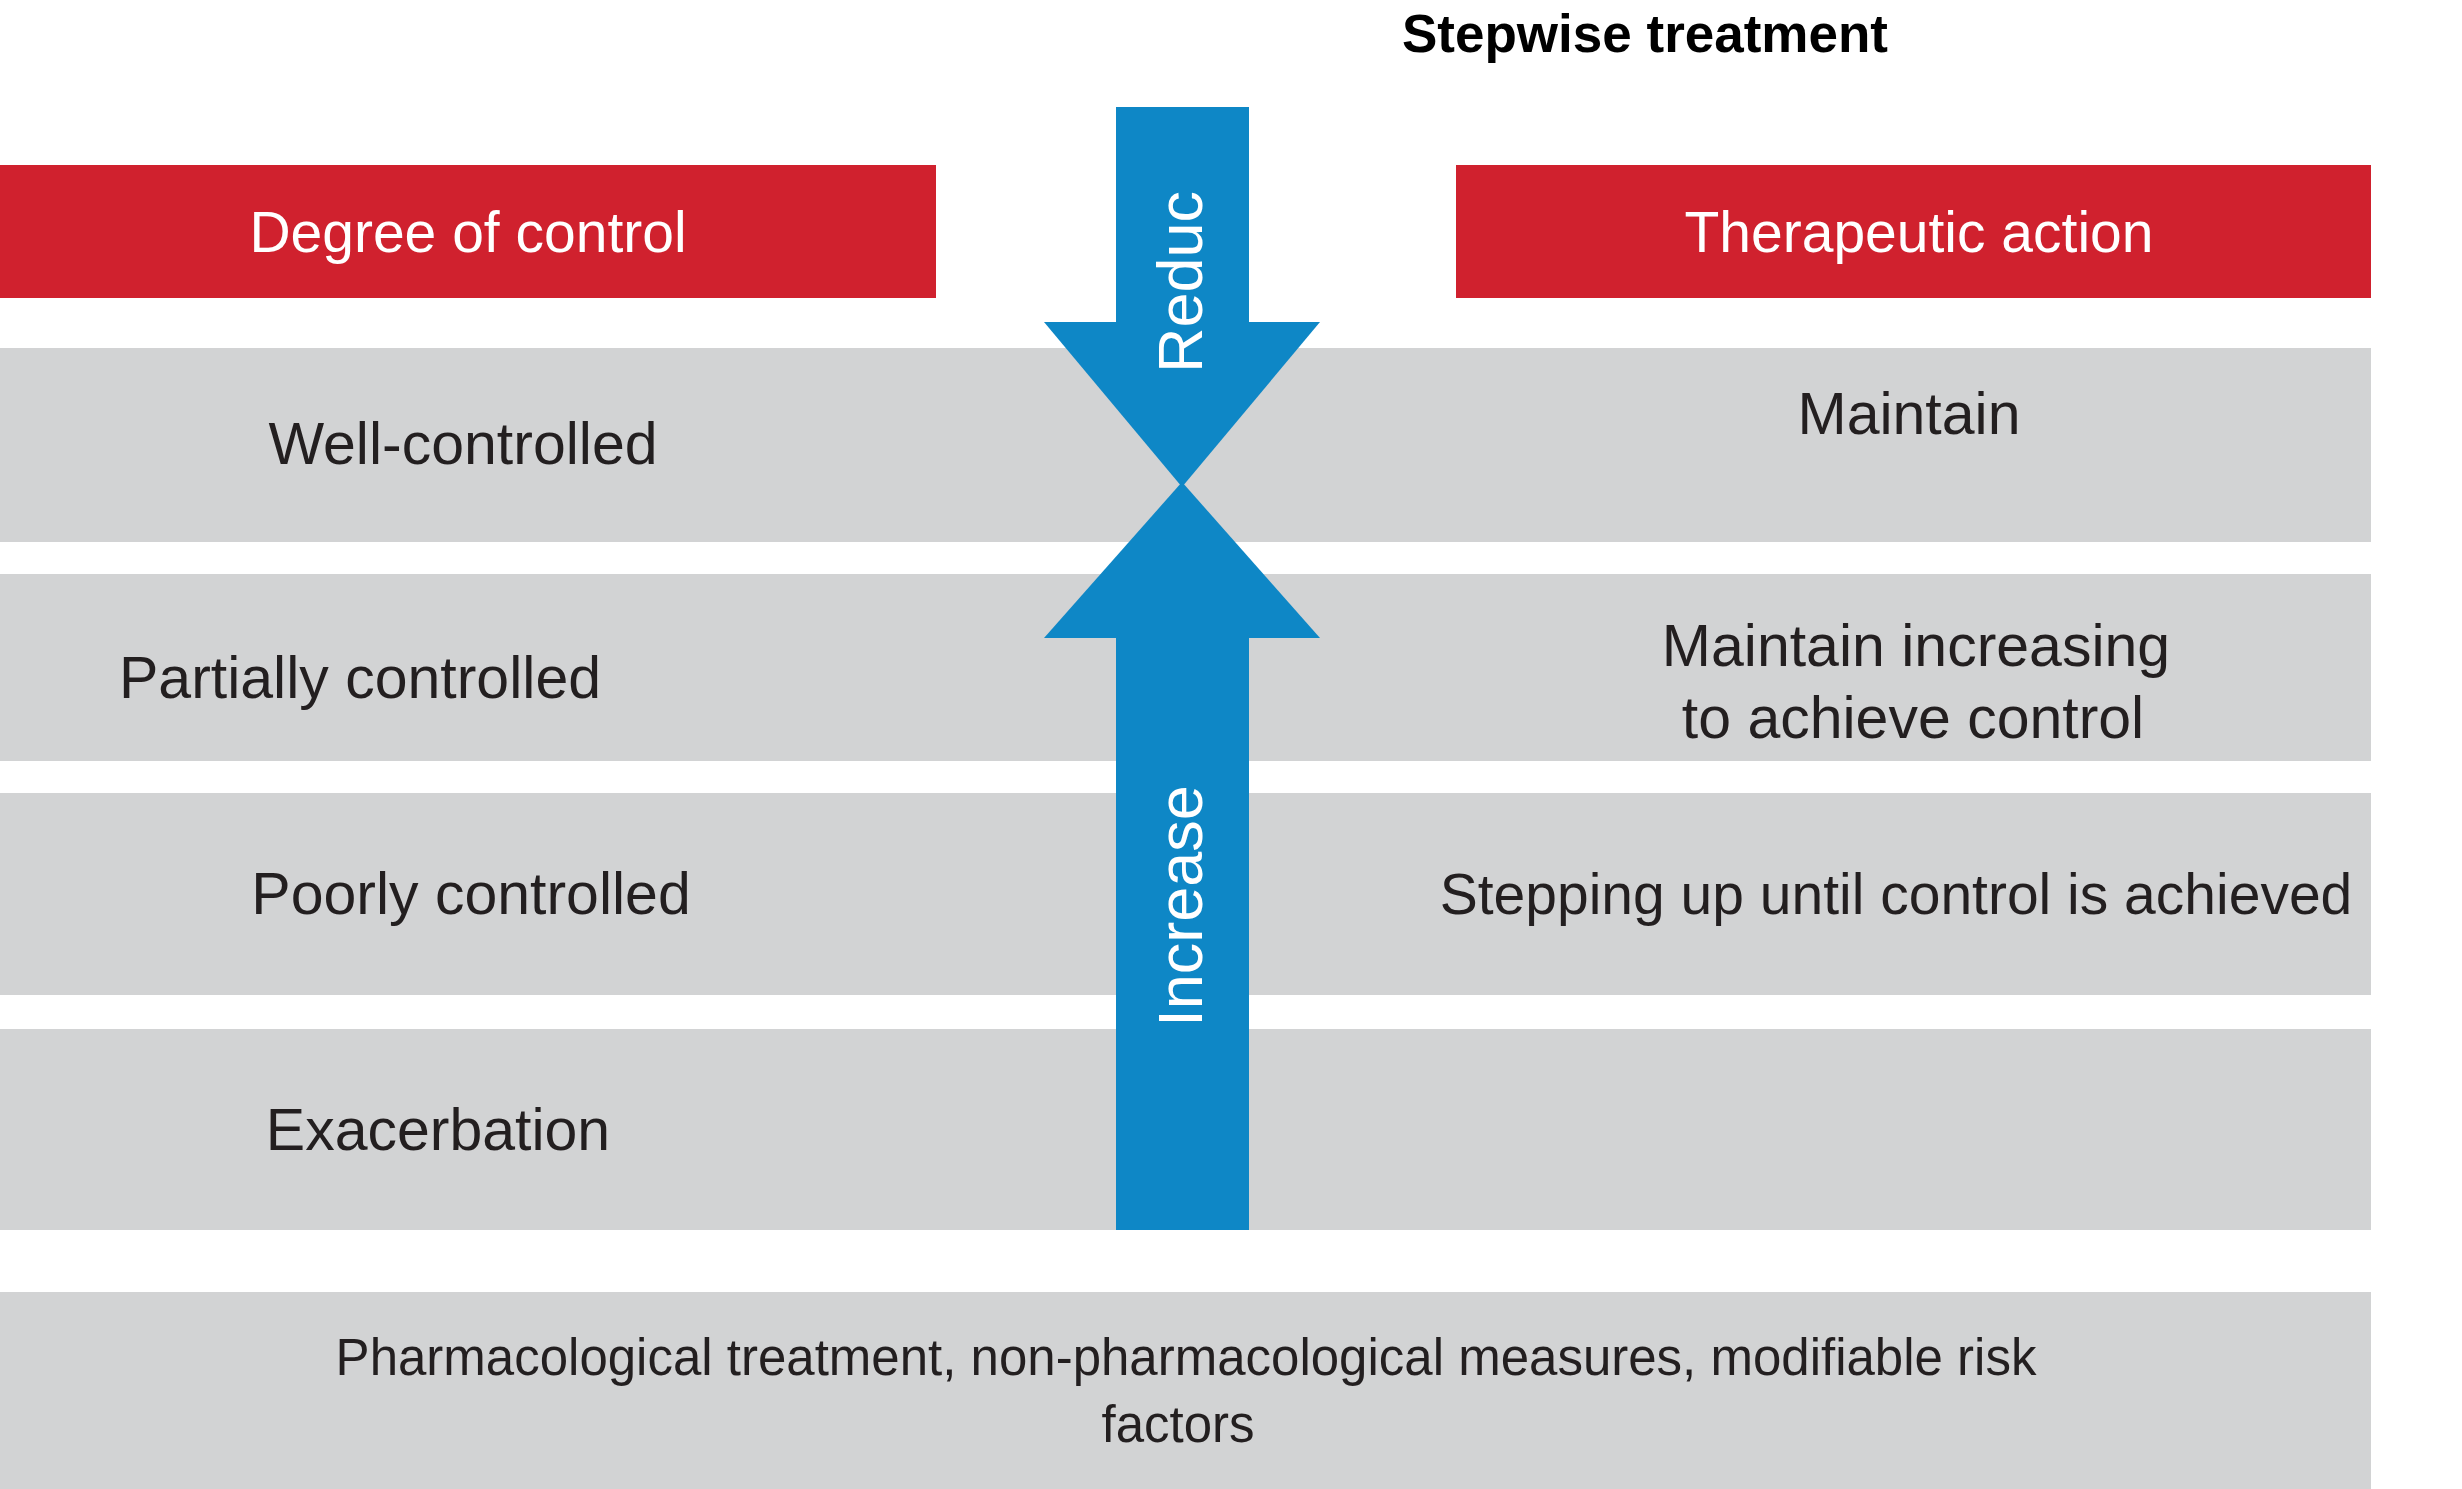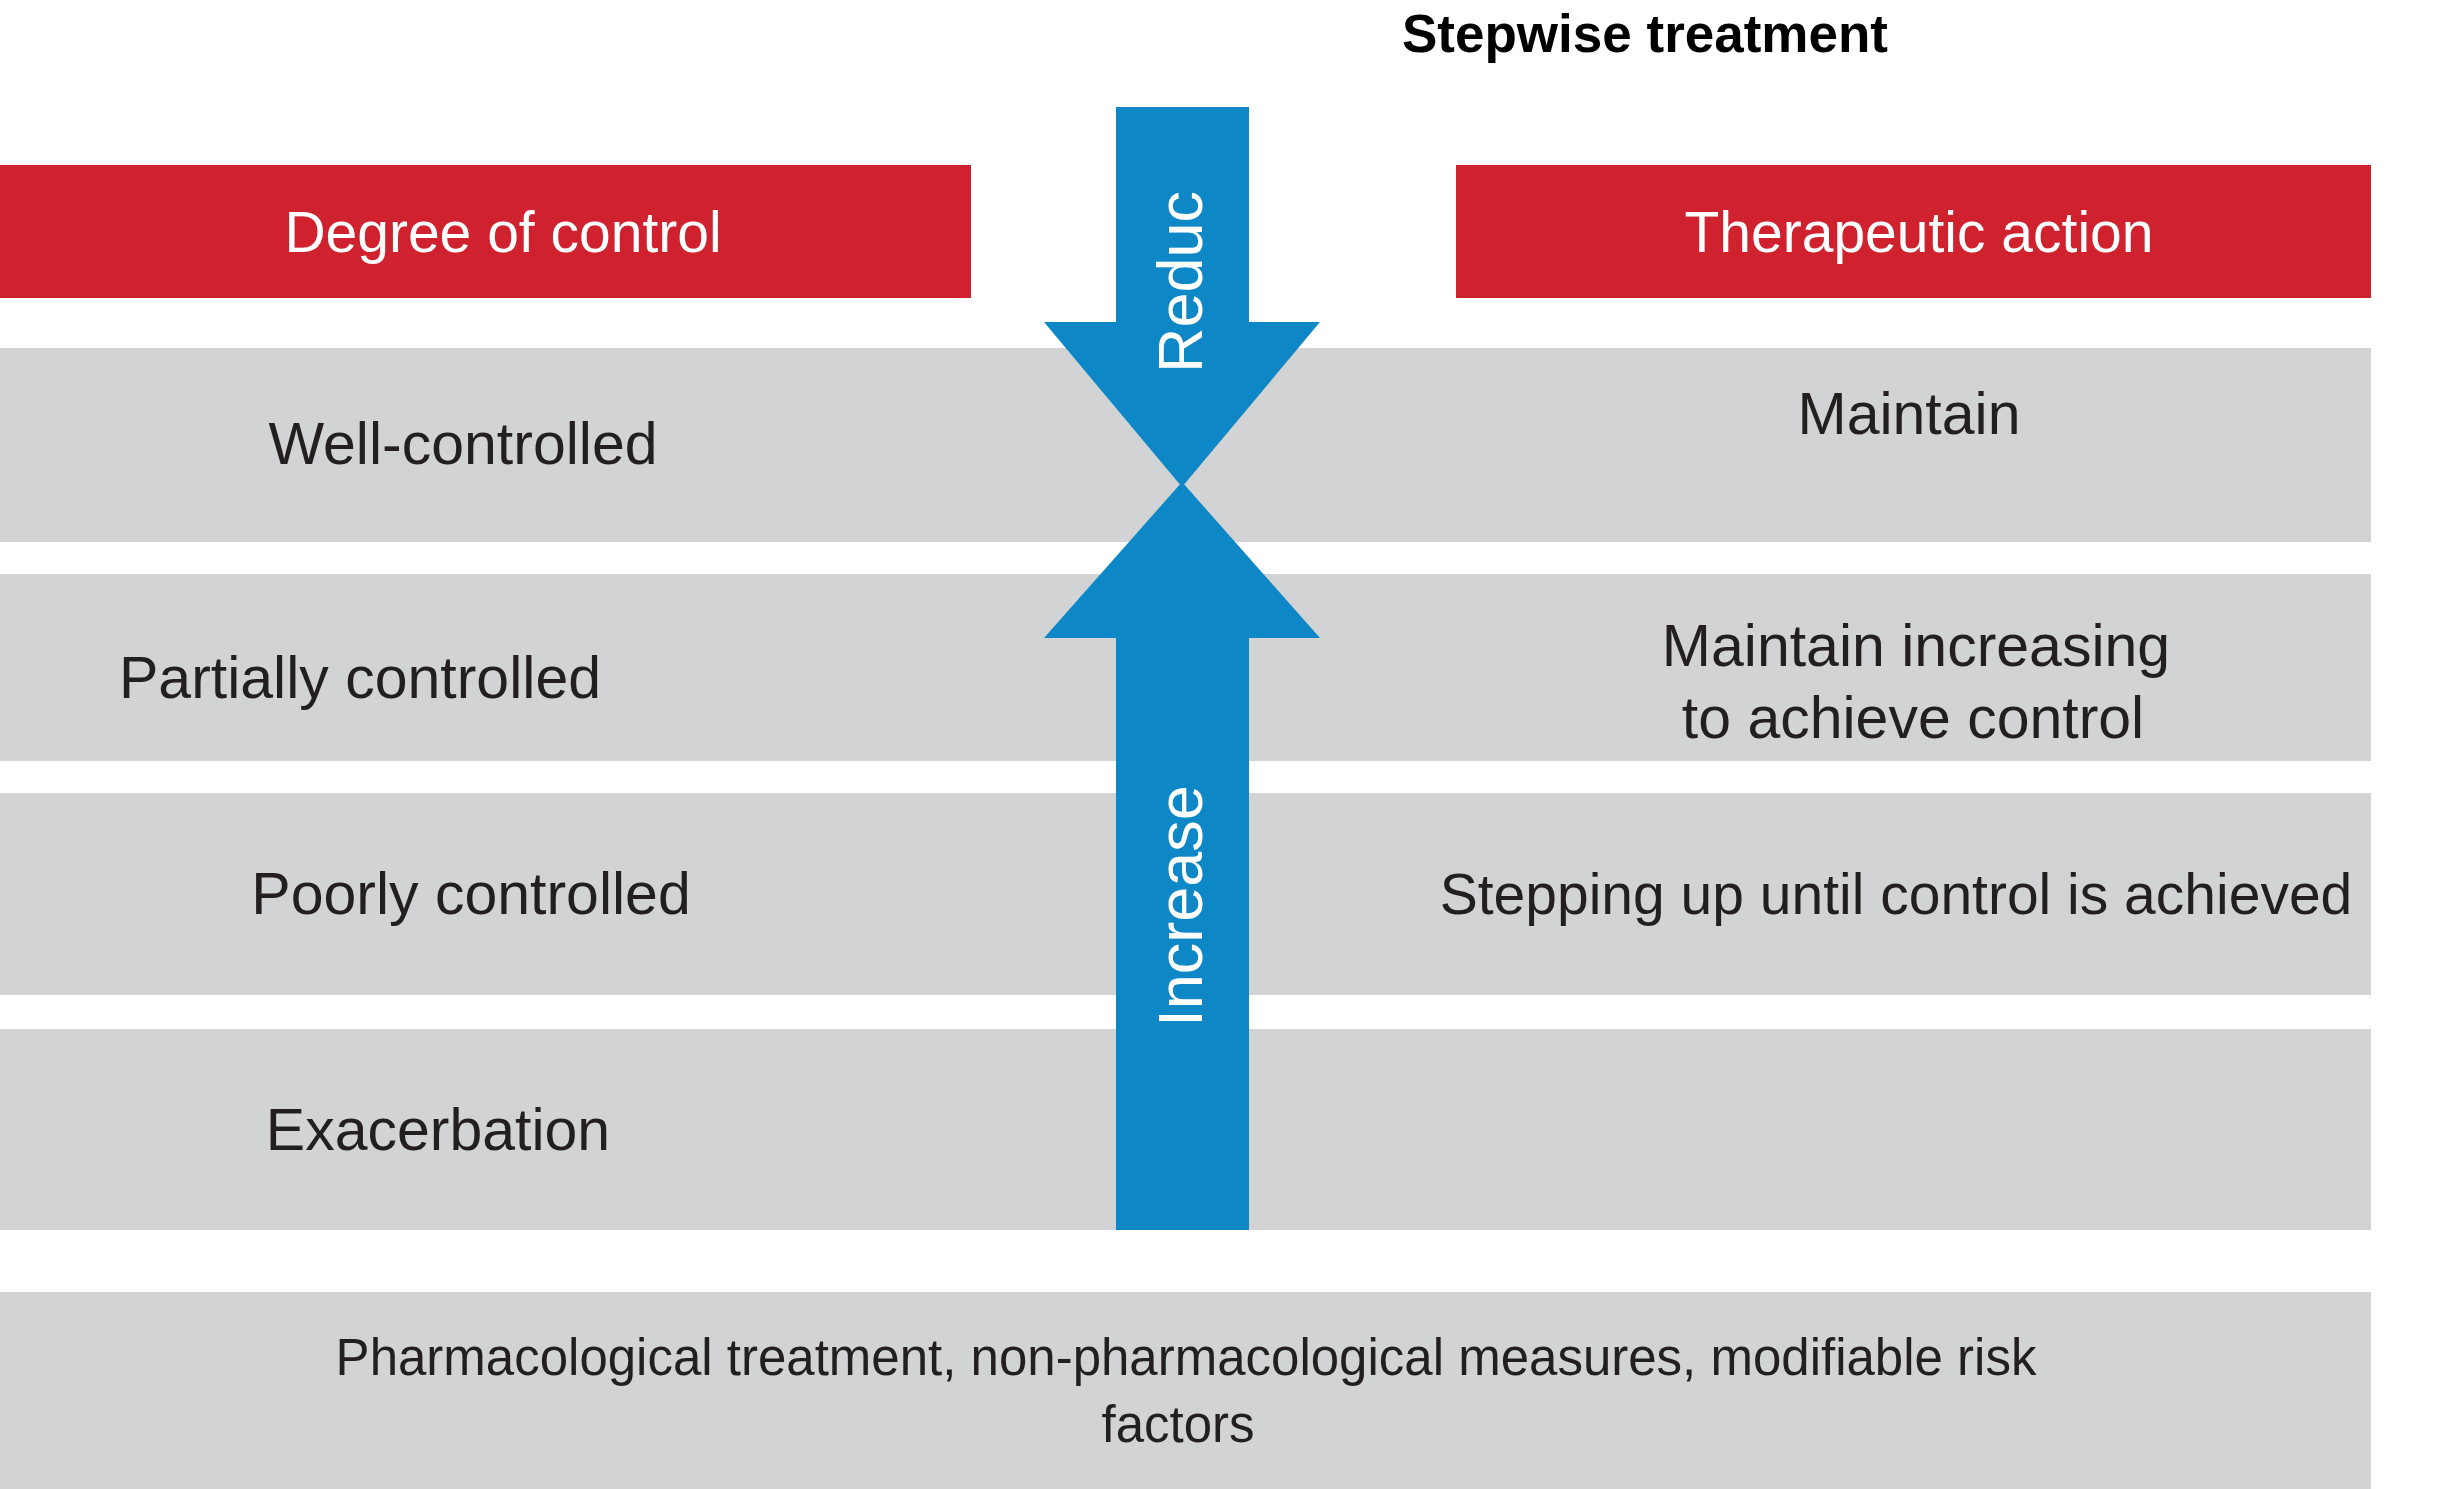--- a/index.html
+++ b/index.html
@@ -11,21 +11,21 @@
 
   .title {
     position:absolute; left:1251px; top:0px; width:788px; text-align:center;
     font-size:53px; font-weight:700; line-height:67px; color:#000000;
   }
 
   .hdr {
     position:absolute; top:165px; height:133px; background:#d0212e; color:#ffffff;
     display:flex; align-items:center; justify-content:center; font-size:57px;
   }
-  .hdr-left  { left:0px;    width:936px;padding-left:35px; }
+  .hdr-left  { left:0px;    width:936px; }
   .hdr-right { left:1456px; width:926px; }
 
   .band { position:absolute; left:0px; width:2382px; background:#d2d3d4; }
   .band1 { top:348px;  height:194px; }
   .band2 { top:574px;  height:187px; }
   .band3 { top:793px;  height:202px; }
   .band4 { top:1029px; height:201px; }
   .band5 { top:1292px; height:197px; }
 
   .lbl {

